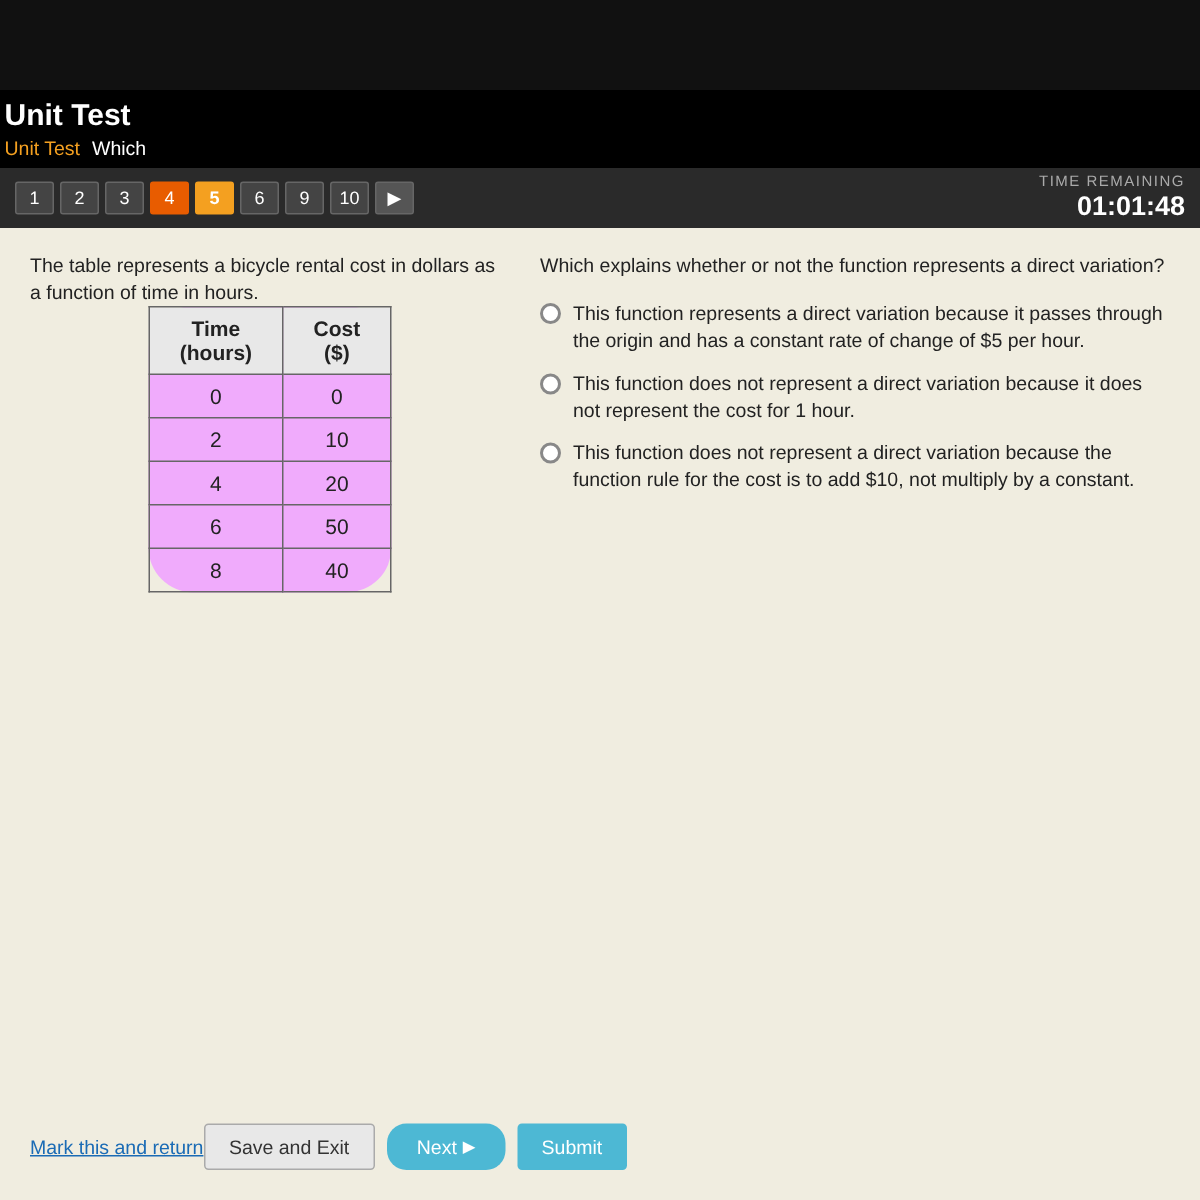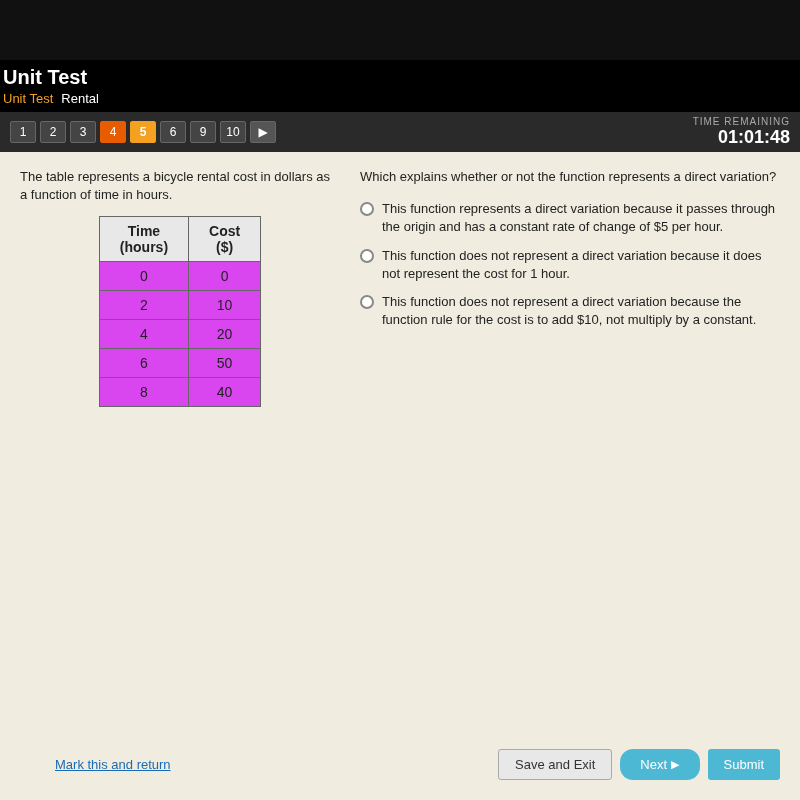--- a/index.html
+++ b/index.html
@@ -134,36 +134,36 @@
       max-width: 320px;
     }
 
     .right-panel {
       flex: 1;
     }
 
     .question-text {
       font-size: 13px;
       color: #222;
-      margin-bottom: 12px;
       line-height: 1.4;
     }
 
     .table-title {
       text-align: center;
       font-weight: bold;
       font-size: 15px;
       color: #222;
       margin-bottom: 8px;
     }
 
     .rental-table {
       border-collapse: collapse;
       margin: 0 auto;
-      background: #d946ef;
+      background: #f0abfc;
+      border-radius: 30px;
     }
 
     .rental-table th, .rental-table td {
       border: 1px solid #666;
       padding: 6px 20px;
       text-align: center;
       font-size: 14px;
       color: #222;
     }
 
@@ -201,25 +201,23 @@
       height: 14px;
       border-radius: 50%;
       border: 2px solid #888;
       background: white;
       flex-shrink: 0;
       margin-top: 2px;
     }
 
     .bottom-bar {
       display: flex;
-      justify-content: space-between;
       align-items: center;
       padding: 8px 0 4px 0;
       margin-top: auto;
-      margin-left: 35px;
     }
 
     .mark-link {
       color: #1a6bb5;
       font-size: 13px;
       text-decoration: underline;
       cursor: pointer;
     }
 
     .bottom-buttons {
@@ -268,21 +266,21 @@
   </style>
 </head>
 <body>
 
 <div class="top-bar"></div>
 
 <div class="header-area">
   <div class="unit-test-title">Unit Test</div>
   <div class="breadcrumb-row">
     <a class="breadcrumb-link">Unit Test</a>
-    <span class="breadcrumb-active">Rental</span>
+    <span class="breadcrumb-active">Which</span>
   </div>
 </div>
 
 <div class="nav-row">
   <div class="nav-buttons">
     <button class="nav-btn">1</button>
     <button class="nav-btn">2</button>
     <button class="nav-btn">3</button>
     <button class="nav-btn orange">4</button>
     <button class="nav-btn active">5</button>

